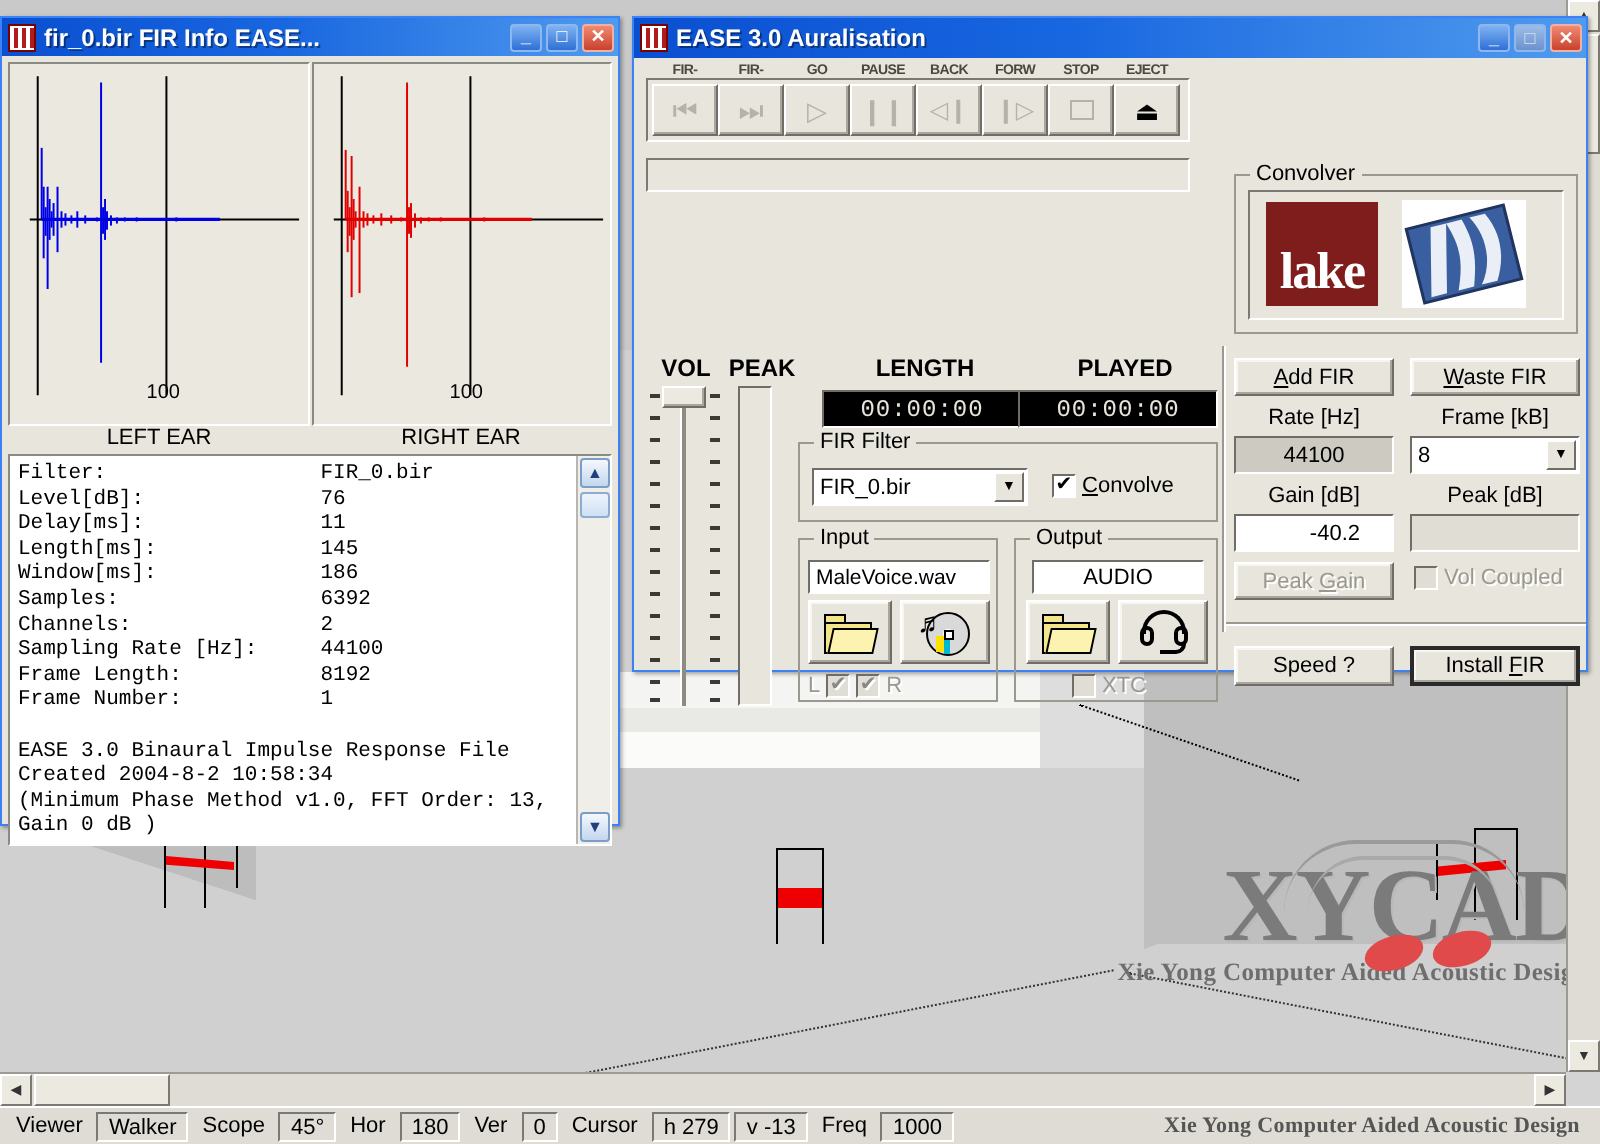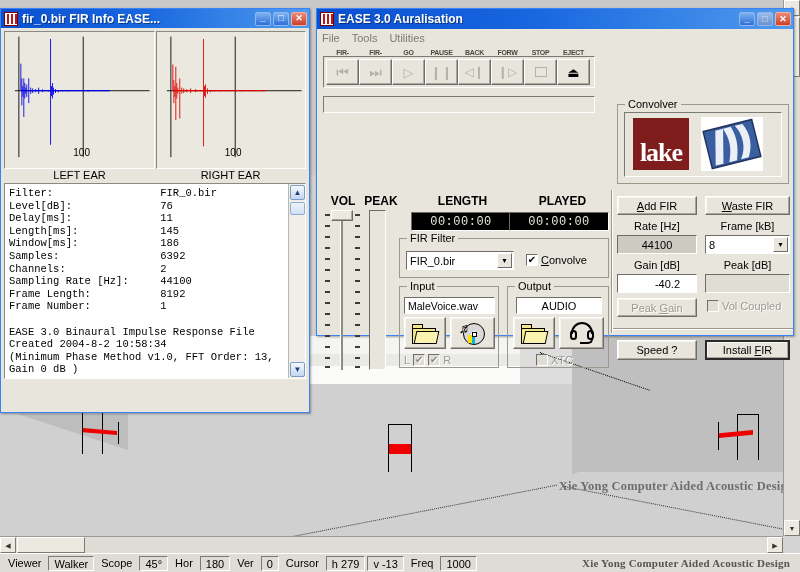--- a/index.html
+++ b/index.html
@@ -167,21 +167,21 @@
     padding-left:5px; gap:12px;
     font-size:11px; color:#7b7b74;
     background:#e8e5dc;
   }
 
   
   #firinfo { left:0; top:8px; width:310px; height:405px; }
   #firinfo .body { padding:3px; }
   .plots {
     display:flex; gap:1px;
-    height:138px;
+    height:182px;
   }
   .plot {
     flex:1; background:#ebe8df;
     border:1px solid #8a8a84; border-right-color:#fff; border-bottom-color:#fff;
     position:relative;
   }
   .plot .tick { position:absolute; font-size:10px; color:#000; }
   .ir-canvas { position:absolute; left:0; top:0; width:100%; height:100%; }
   .ear-lbls { display:flex; margin-top:0; }
   .ear-lbls div { flex:1; text-align:center; font-size:11px; color:#000; }
@@ -424,20 +424,27 @@
     <div class="spk" style="left:718px;top:414px;width:44px;height:46px;">
       <div class="post" style="left:0;top:8px;height:28px;"></div>
       <div class="post" style="left:19px;top:0;height:46px;"></div>
       <div class="post" style="left:40px;top:0;height:46px;"></div>
       <div style="position:absolute;left:19px;top:0;width:22px;height:1px;background:#000;"></div>
       <div class="red" style="left:1px;top:16px;width:34px;height:8px;
            clip-path:polygon(0 40%,100% 0,100% 58%,0 100%);"></div>
     </div>
 
     <div id="watermark">
+      <div style="position:relative;">
+        <div id="wm-arc"></div>
+        <div id="wm-arc2"></div>
+        <div class="wm-dot" style="right:82px;top:38px;"></div>
+        <div class="wm-dot" style="right:48px;top:36px;"></div>
+        <div id="wm-text">XYCAD</div>
+      </div>
       <div id="wm-sub">Xie Yong Computer Aided Acoustic Design</div>
     </div>
   </div>
 
   <div class="scroll-v">
     <div class="sb-btn" style="left:0;top:0;">▲</div>
     <div class="sb-thumb" style="left:0;top:17px;width:16px;height:60px;"></div>
     <div class="sb-btn" style="left:0;bottom:0;">▼</div>
   </div>
   <div class="scroll-h">
@@ -595,25 +602,20 @@
         <i style="left:10px;"></i>
     </div>
     <span class="tb-title">EASE 3.0 Auralisation</span>
     <div class="tb-btns">
       <div class="tb-btn">_</div>
       <div class="tb-btn dis">□</div>
       <div class="tb-btn close">✕</div>
     </div>
   </div>
 
-  <div class="menubar">
-    <span>File</span>
-    <span>Tools</span>
-    <span>Utilities</span>
-  </div>
 
   <div class="body">
 
     <div class="panel-sunken" id="transport" style="display:flex;align-items:center;padding:2px;gap:0;">
       <div class="tbtn">
         <span class="tlabel">FIR-</span>
         <span style="color:#b5b2a8;font-size:14px;line-height:1;">⏮</span>
       </div>
       <div class="tbtn">
         <span class="tlabel">FIR-</span>

